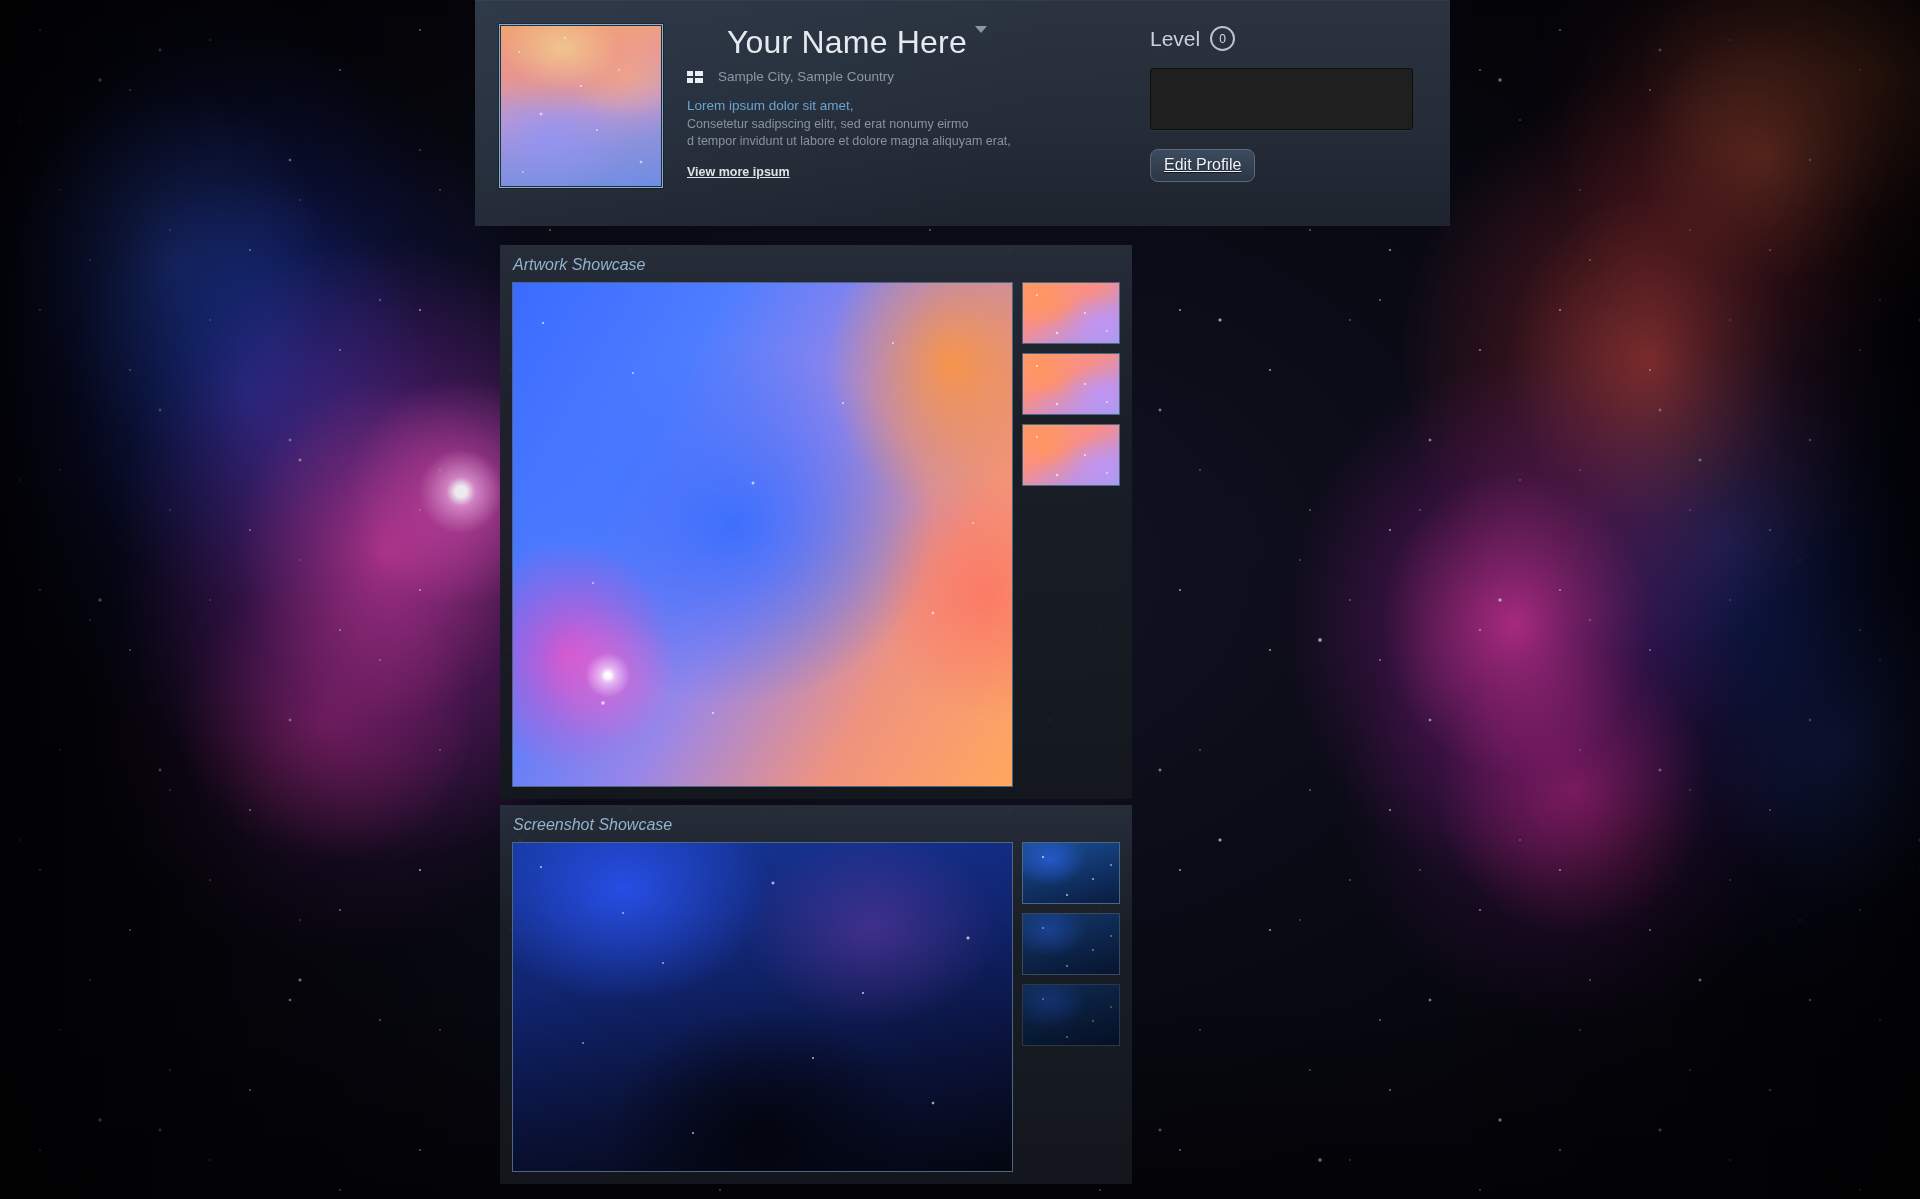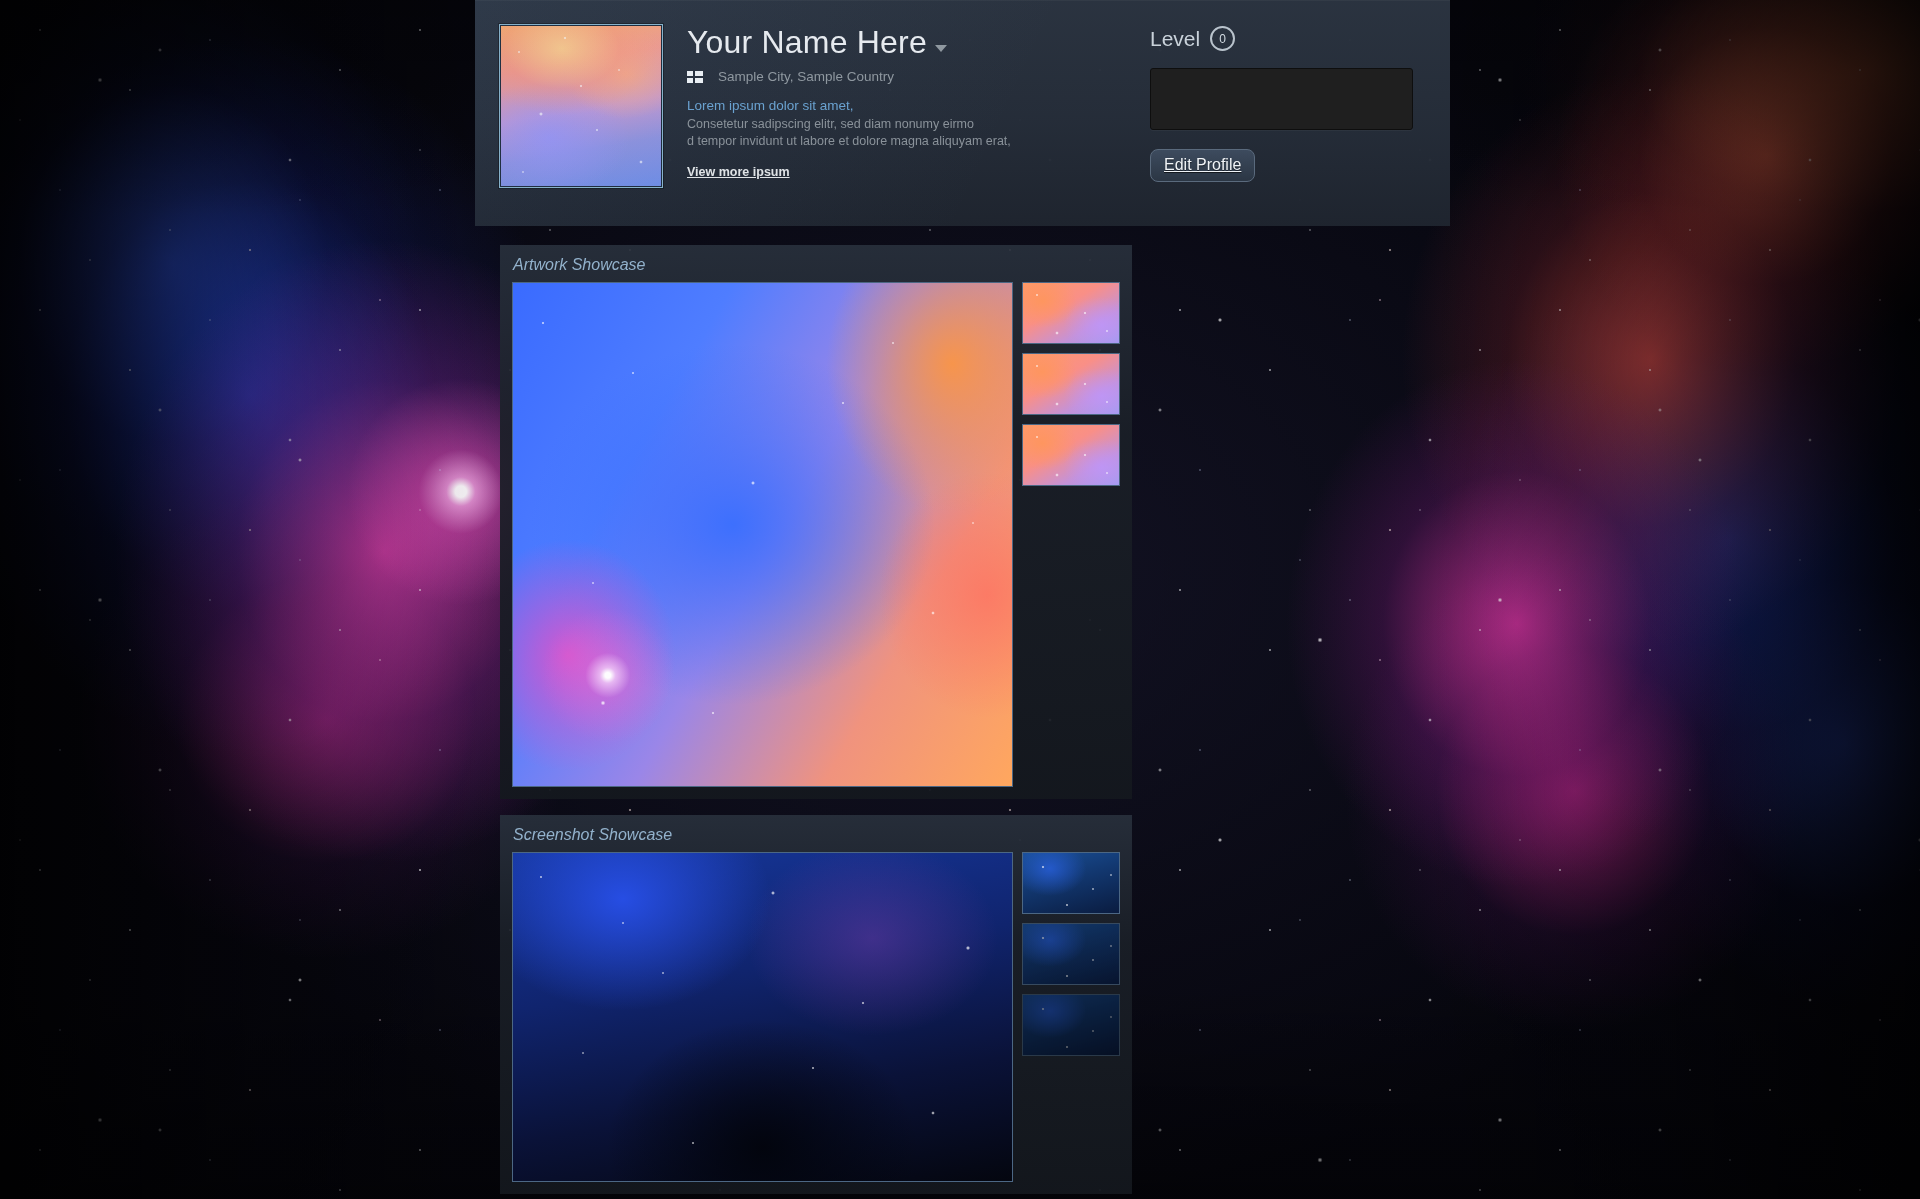--- a/index.html
+++ b/index.html
@@ -126,21 +126,21 @@
       radial-gradient(ellipse 55% 40% at 78% 30%, rgba(255,175,130,0.75), rgba(0,0,0,0) 70%),
       radial-gradient(ellipse 70% 50% at 30% 70%, rgba(150,150,255,0.75), rgba(0,0,0,0) 72%),
       linear-gradient(170deg, #ffb36a 0%, #f39a93 26%, #c89ad2 52%, #8e93e0 74%, #6f8ee8 100%);
   }
 
   #profile-info {
     flex:1;
     padding:26px 0 0 24px;
     position:relative; z-index:2;
   }
-  #persona-row { display:flex; align-items:flex-end; gap:8px; }
+  #persona-row { display:flex; align-items:flex-start; gap:8px;margin-left:40px; }
   #persona-name {
     font-size:32px; font-weight:400;
     color:#e6eaef; letter-spacing:.2px;
     line-height:1;
   }
   #persona-caret {
     width:0;height:0;
     border-left:6px solid transparent;
     border-right:6px solid transparent;
     border-top:7px solid #8f98a0;
@@ -220,21 +220,21 @@
   .showcase-main { border:1px solid #4c6784; }
   .thumb-col { display:flex; flex-direction:column; gap:9px; }
   .thumb { border:1px solid #4c6784; }
 
   
   #artwork-showcase { margin-top:19px; }
   #artwork-main { width:505px; height:505px; }
   #artwork-showcase .thumb { width:98px; height:62px; }
 
   
-  #screenshot-showcase { margin-top:16px; }
+  #screenshot-showcase { margin-top:6px; }
   #screenshot-main { width:505px; height:330px; }
   #screenshot-showcase .thumb { width:98px; height:62px; }
 
   
   .art-warm {
     background:
       radial-gradient(1.6px 1.6px at 30px 40px,#fff,transparent),
       radial-gradient(1.4px 1.4px at 120px 90px,#fff,transparent),
       radial-gradient(2px 2px at 240px 200px,#fff,transparent),
       radial-gradient(1.5px 1.5px at 330px 120px,#fff,transparent),
@@ -322,21 +322,21 @@
           <i></i>
             <i></i>
             <i></i>
             <i></i>
         </span>
         <span id="location-text">Sample City, Sample Country</span>
       </div>
 
       <div id="summary">
         <div id="summary-line1">Lorem ipsum dolor sit amet,</div>
-        <div class="summary-line">Consetetur sadipscing elitr, sed diam nonumy eirmo</div>
+        <div class="summary-line">Consetetur sadipscing elitr, sed erat nonumy eirmo</div>
         <div class="summary-line">d tempor invidunt ut labore et dolore magna aliquyam erat,</div>
         <a id="view-more" href="#">View more ipsum</a>
       </div>
     </div>
 
     <div id="level-block">
       <div id="level-row">
         <span id="level-label">Level</span>
         <span id="level-badge">0</span>
       </div>

